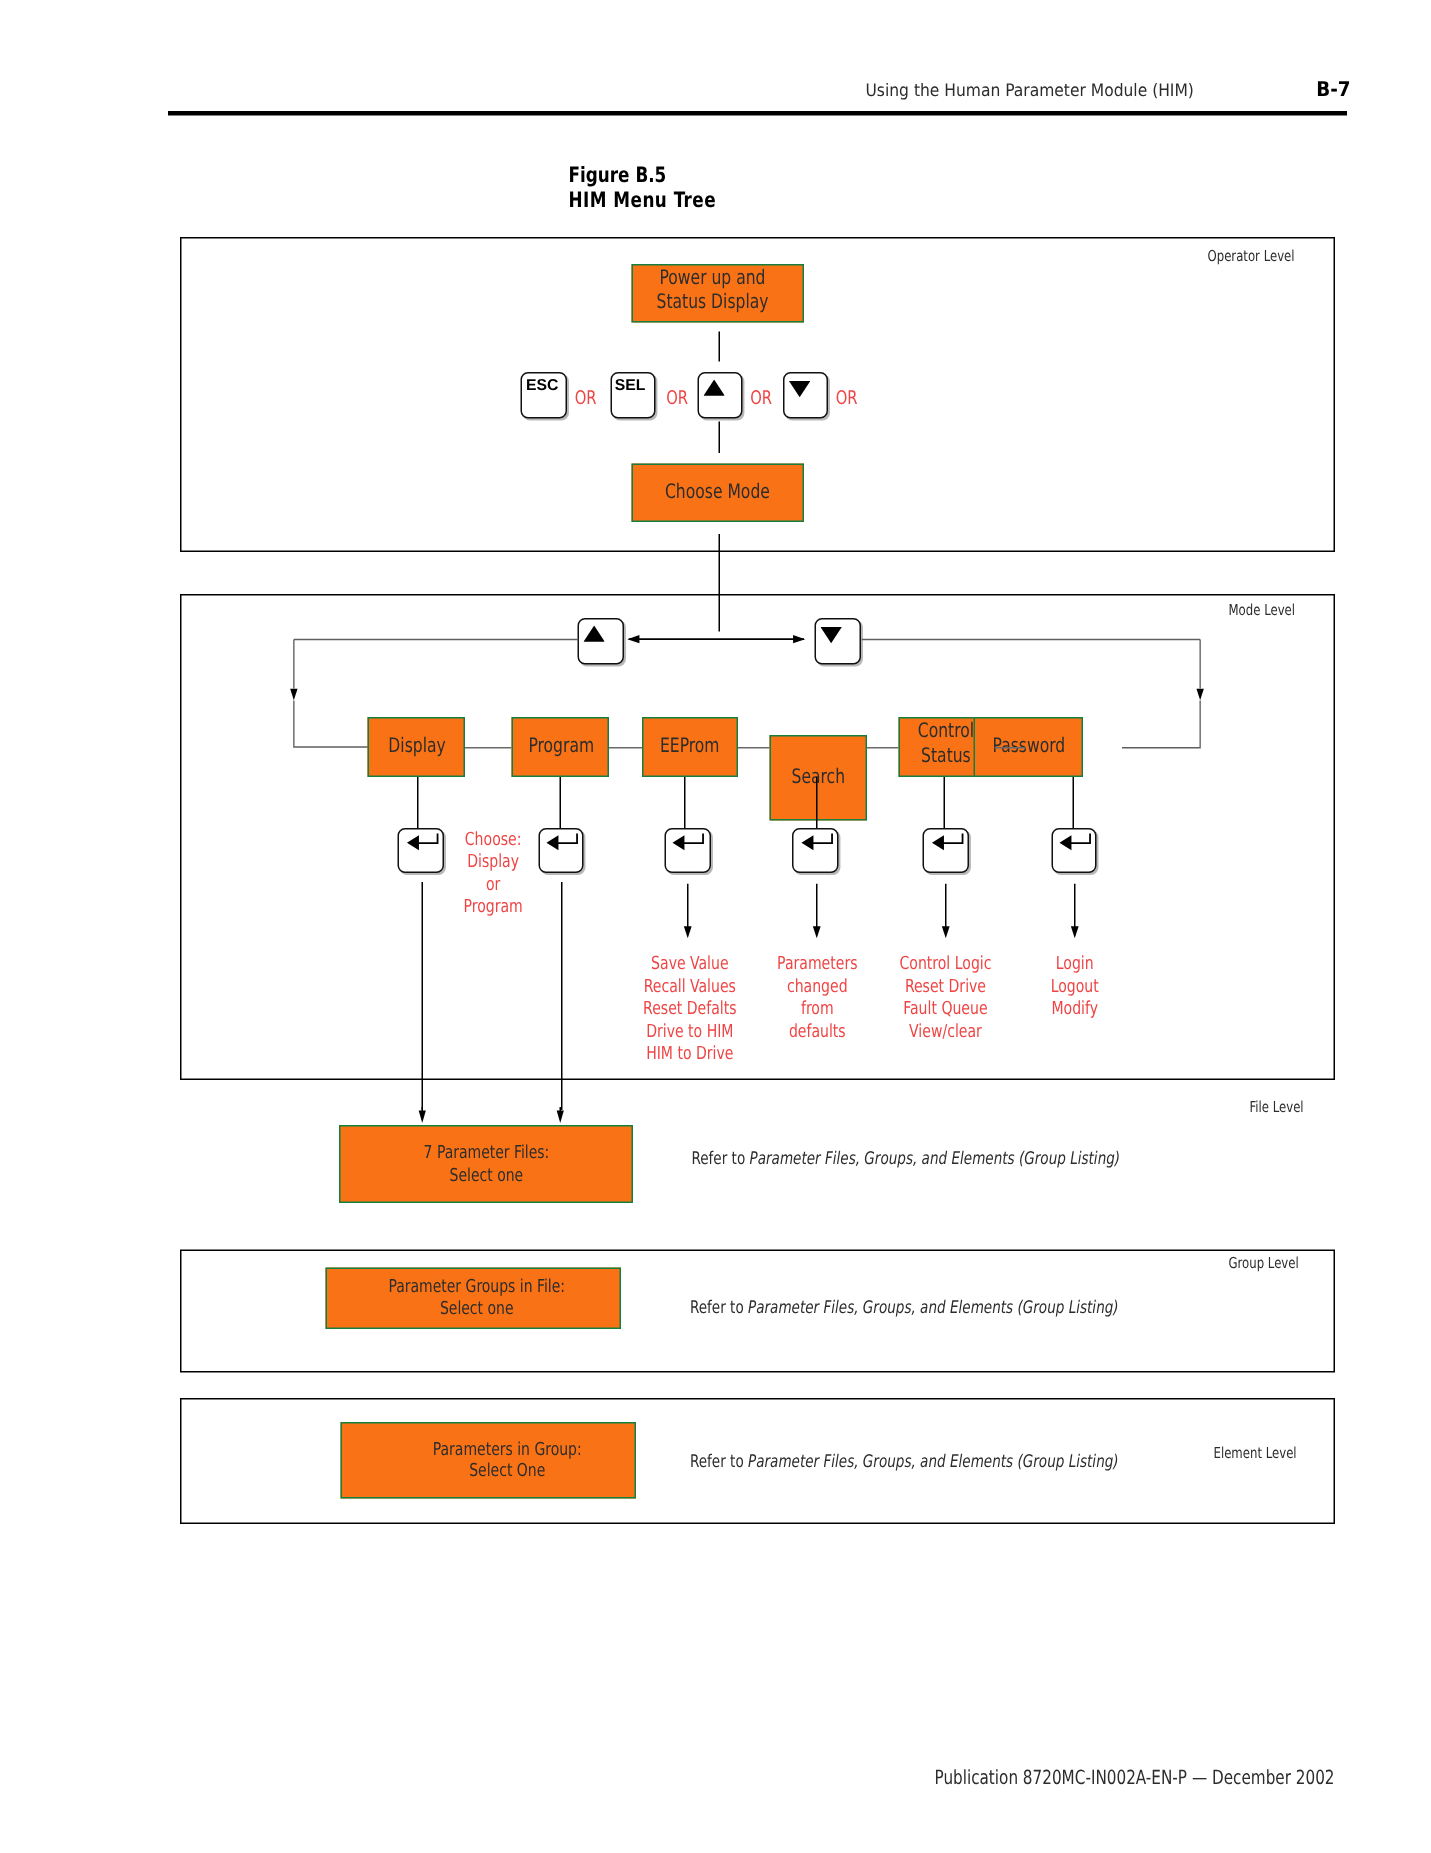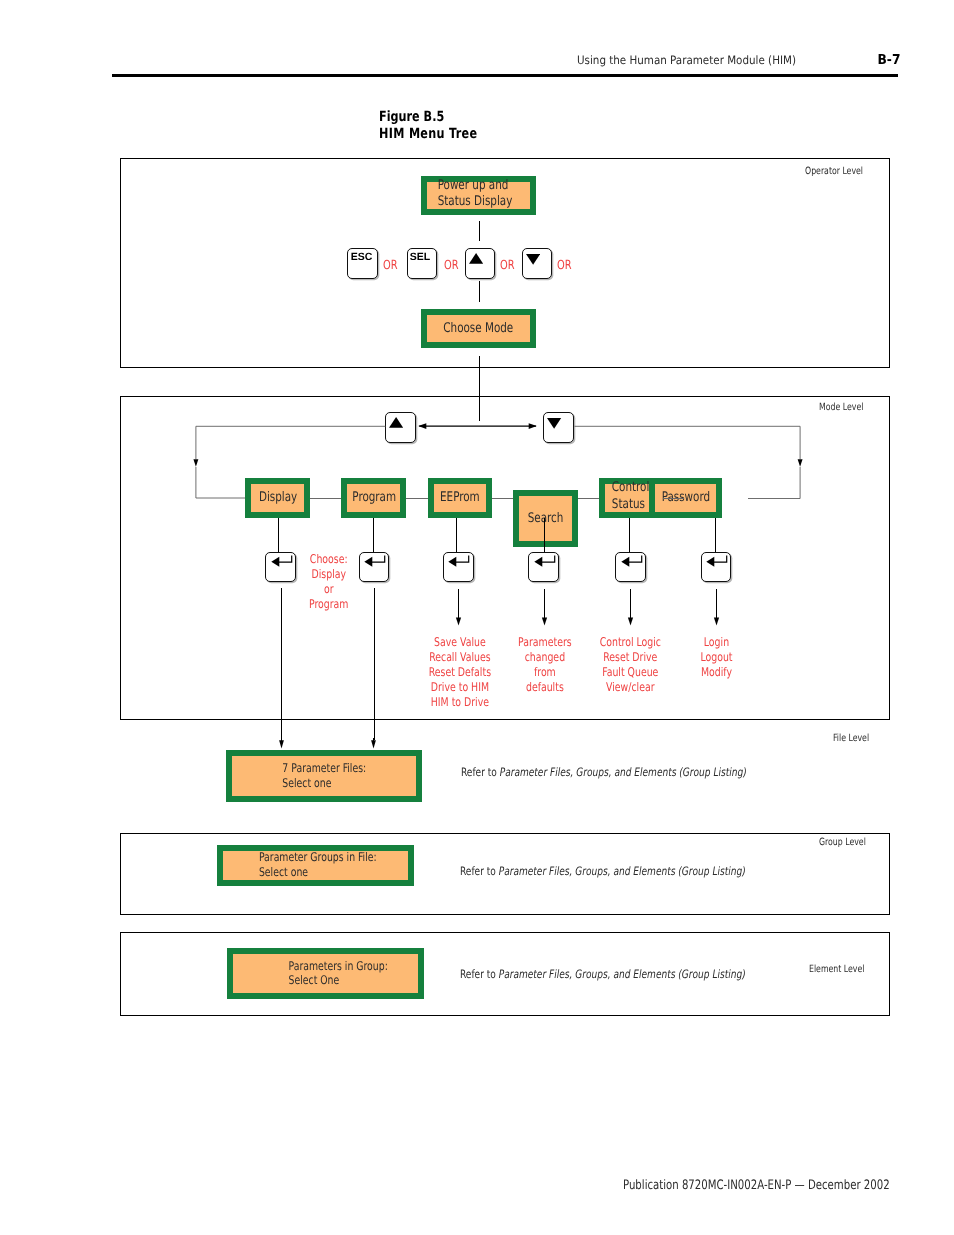--- a/index.html
+++ b/index.html
@@ -12,24 +12,24 @@
   #hdr-title{left:577px;top:52.8px;font-size:11.5px;color:#2c2c2c;white-space:pre;}
   #hdr-page{left:877.5px;top:51.5px;font-size:13.6px;font-weight:bold;color:#000;white-space:pre;}
   #hdr-rule{left:112px;top:74px;width:786px;height:3px;background:#000;}
   
   #fig-num{left:379.1px;top:109.2px;font-size:14.1px;font-weight:bold;white-space:pre;transform:scaleX(0.885);transform-origin:left top;}
   #fig-name{left:379.1px;top:126.3px;font-size:14.1px;font-weight:bold;white-space:pre;transform:scaleX(0.885);transform-origin:left top;letter-spacing:0.35px;}
   
   .panel{border:1px solid #000;box-sizing:border-box;}
   .level-label{font-size:10px;color:#2c2c2c;white-space:pre;}
   
-  .fbox{border:6px solid #15803d;box-sizing:border-box;display:flex;
-        align-items:center;justify-content:center;text-align:left;
+  .fbox{border:1px solid #15803d;box-sizing:border-box;display:flex;
+        align-items:center;justify-content:center;text-align:center;
         white-space:pre-line;
-        font-size:13.3px;color:#2c2c2c;line-height:16.7px;background:#fdba74;padding-bottom:2.4px;}
+        font-size:13.3px;color:#2c2c2c;line-height:16.7px;background:#f97316;padding-bottom:2.4px;}
   .fbox.one{padding-bottom:0;padding-top:1.4px;}
   .fbox.sm{font-size:11.95px;line-height:14.9px;padding-bottom:0.2px;padding-left:26px;}
   
   .key{position:absolute;width:30.6px;height:30.2px;border:1px solid #111;border-radius:5px;
        box-sizing:border-box;background:#fff;box-shadow:1.3px 1.3px 0 #b8b8b8;}
   .key .kt{position:absolute;left:2.3px;top:1.8px;text-align:left;
            font-size:10.5px;font-weight:bold;color:#000;
            font-family:"Liberation Sans",sans-serif;}
   .key svg{position:absolute;}
   .v{background:#000;width:1px;}

